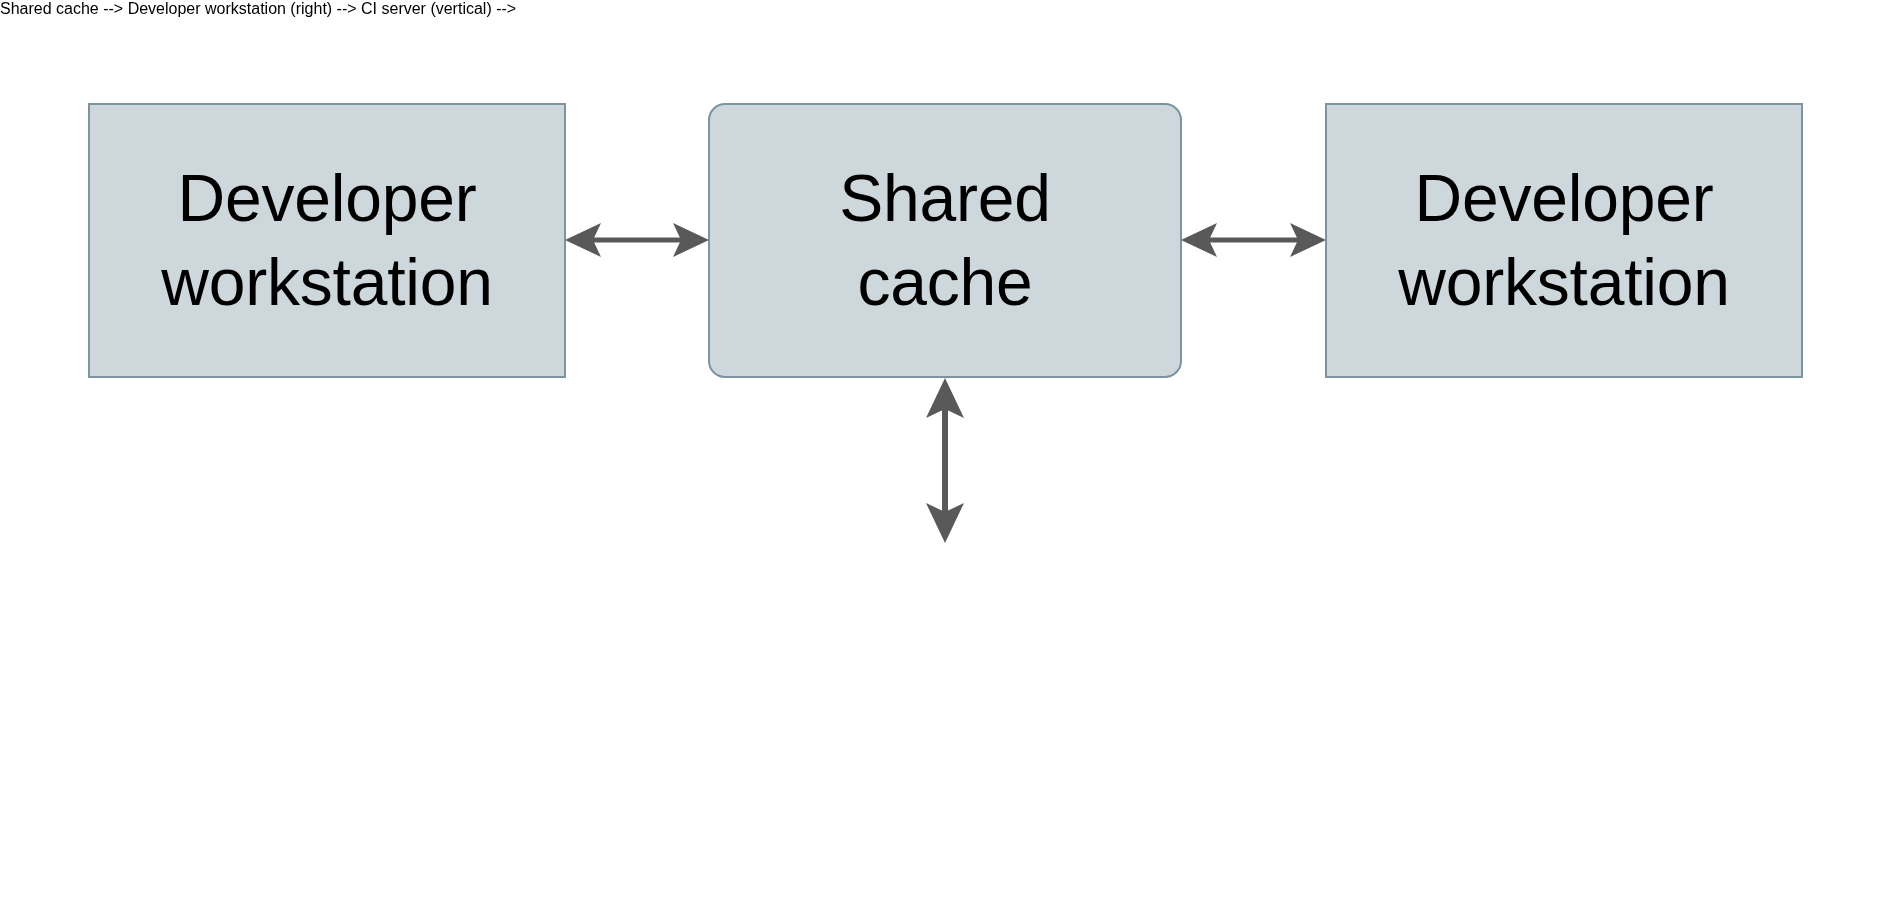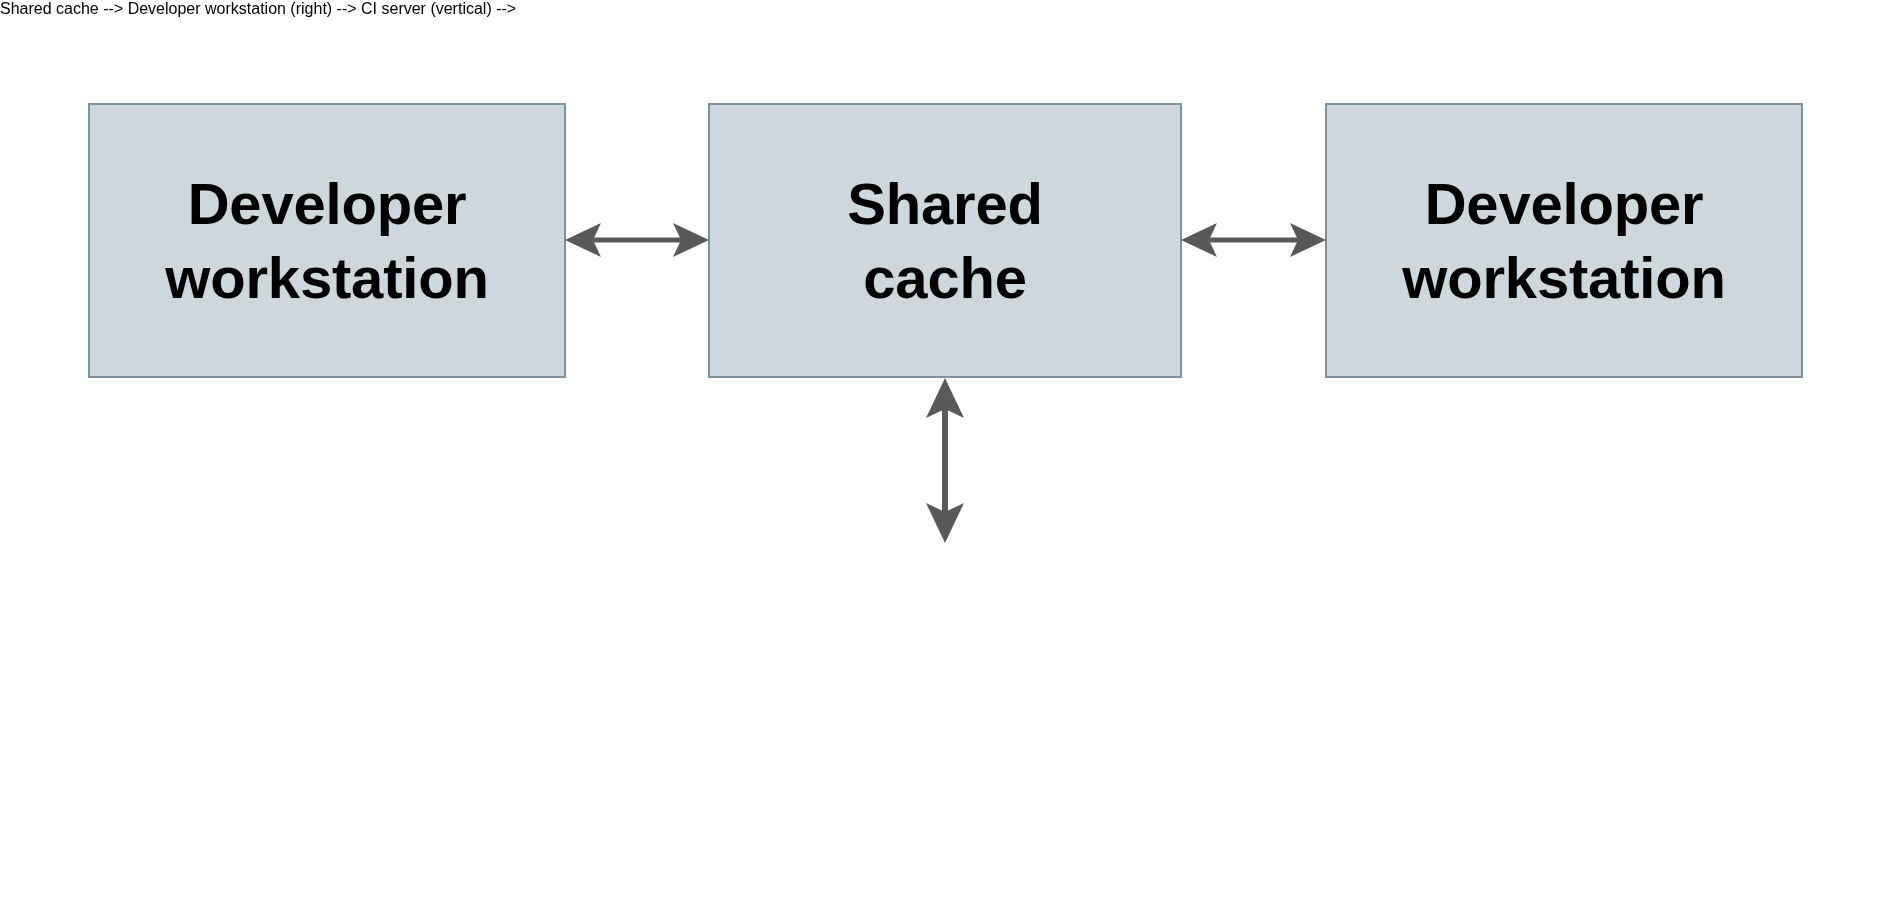--- a/index.html
+++ b/index.html
@@ -23,31 +23,31 @@
     box-sizing: border-box;
     background: #ced8dc;
     border: 2px solid #7b94a0;
     display: flex;
     align-items: center;
     justify-content: center;
     text-align: center;
   }
   .node-label {
     font-family: "Liberation Sans", sans-serif;
-    font-size: 58px;
+    font-size: 66px;
     line-height: 1.26;
-    font-weight: 700;
+    font-weight: 400;
     color: #000000;
     letter-spacing: -0.2px;
     white-space: pre-line;
     padding: 0 10px;
   }
   
   #node-dev-left   { left: 88px;   top: 103px;  width: 478px; height: 275px; }
-  #node-shared     { left: 708px;  top: 103px;  width: 474px; height: 275px; }
+  #node-shared     { left: 708px;  top: 103px;  width: 474px; height: 275px; border-radius: 17px; }
   #node-dev-right  { left: 1325px; top: 103px;  width: 478px; height: 275px; }
   #node-ci         { left: 708px;  top: 543px;  width: 474px; height: 279px; }
 
   .edge {
     position: absolute;
     overflow: visible;
   }
   #edge-left-shared   { left: 560px;  top: 206px; width: 154px; height: 68px; }
   #edge-shared-right  { left: 1176px; top: 206px; width: 155px; height: 68px; }
   #edge-shared-ci     { left: 911px;  top: 372px; width: 68px;  height: 177px; }

